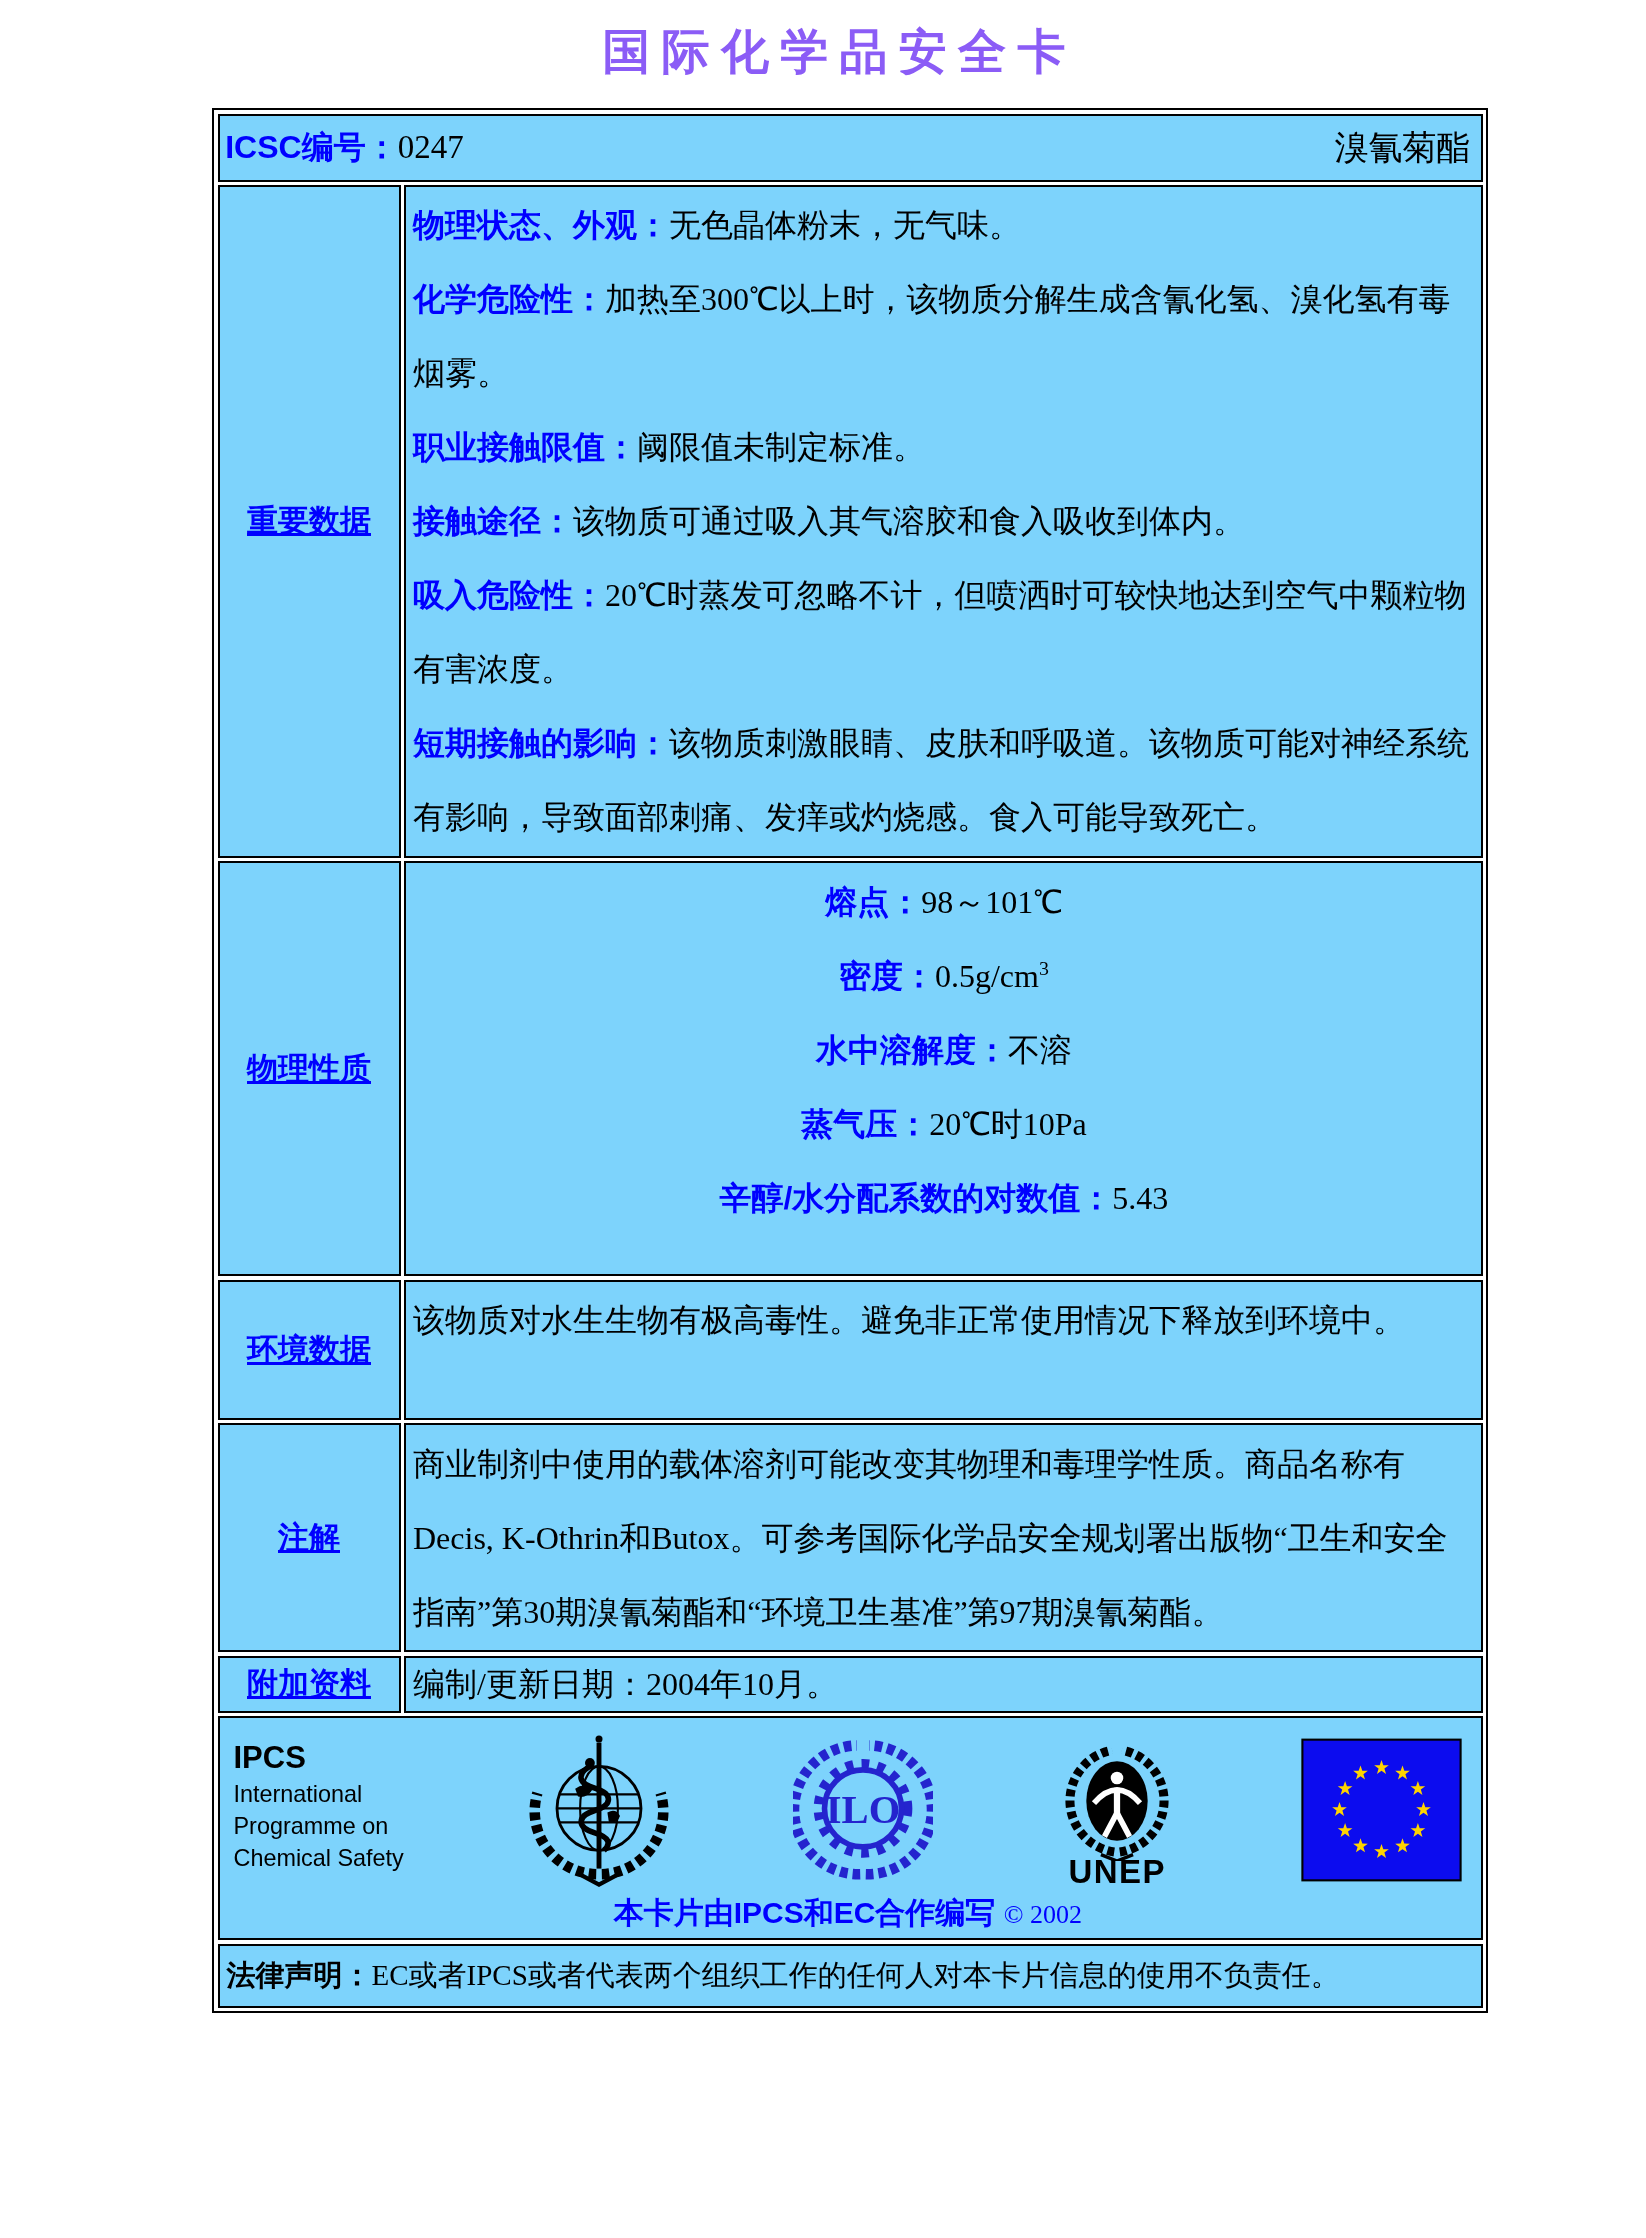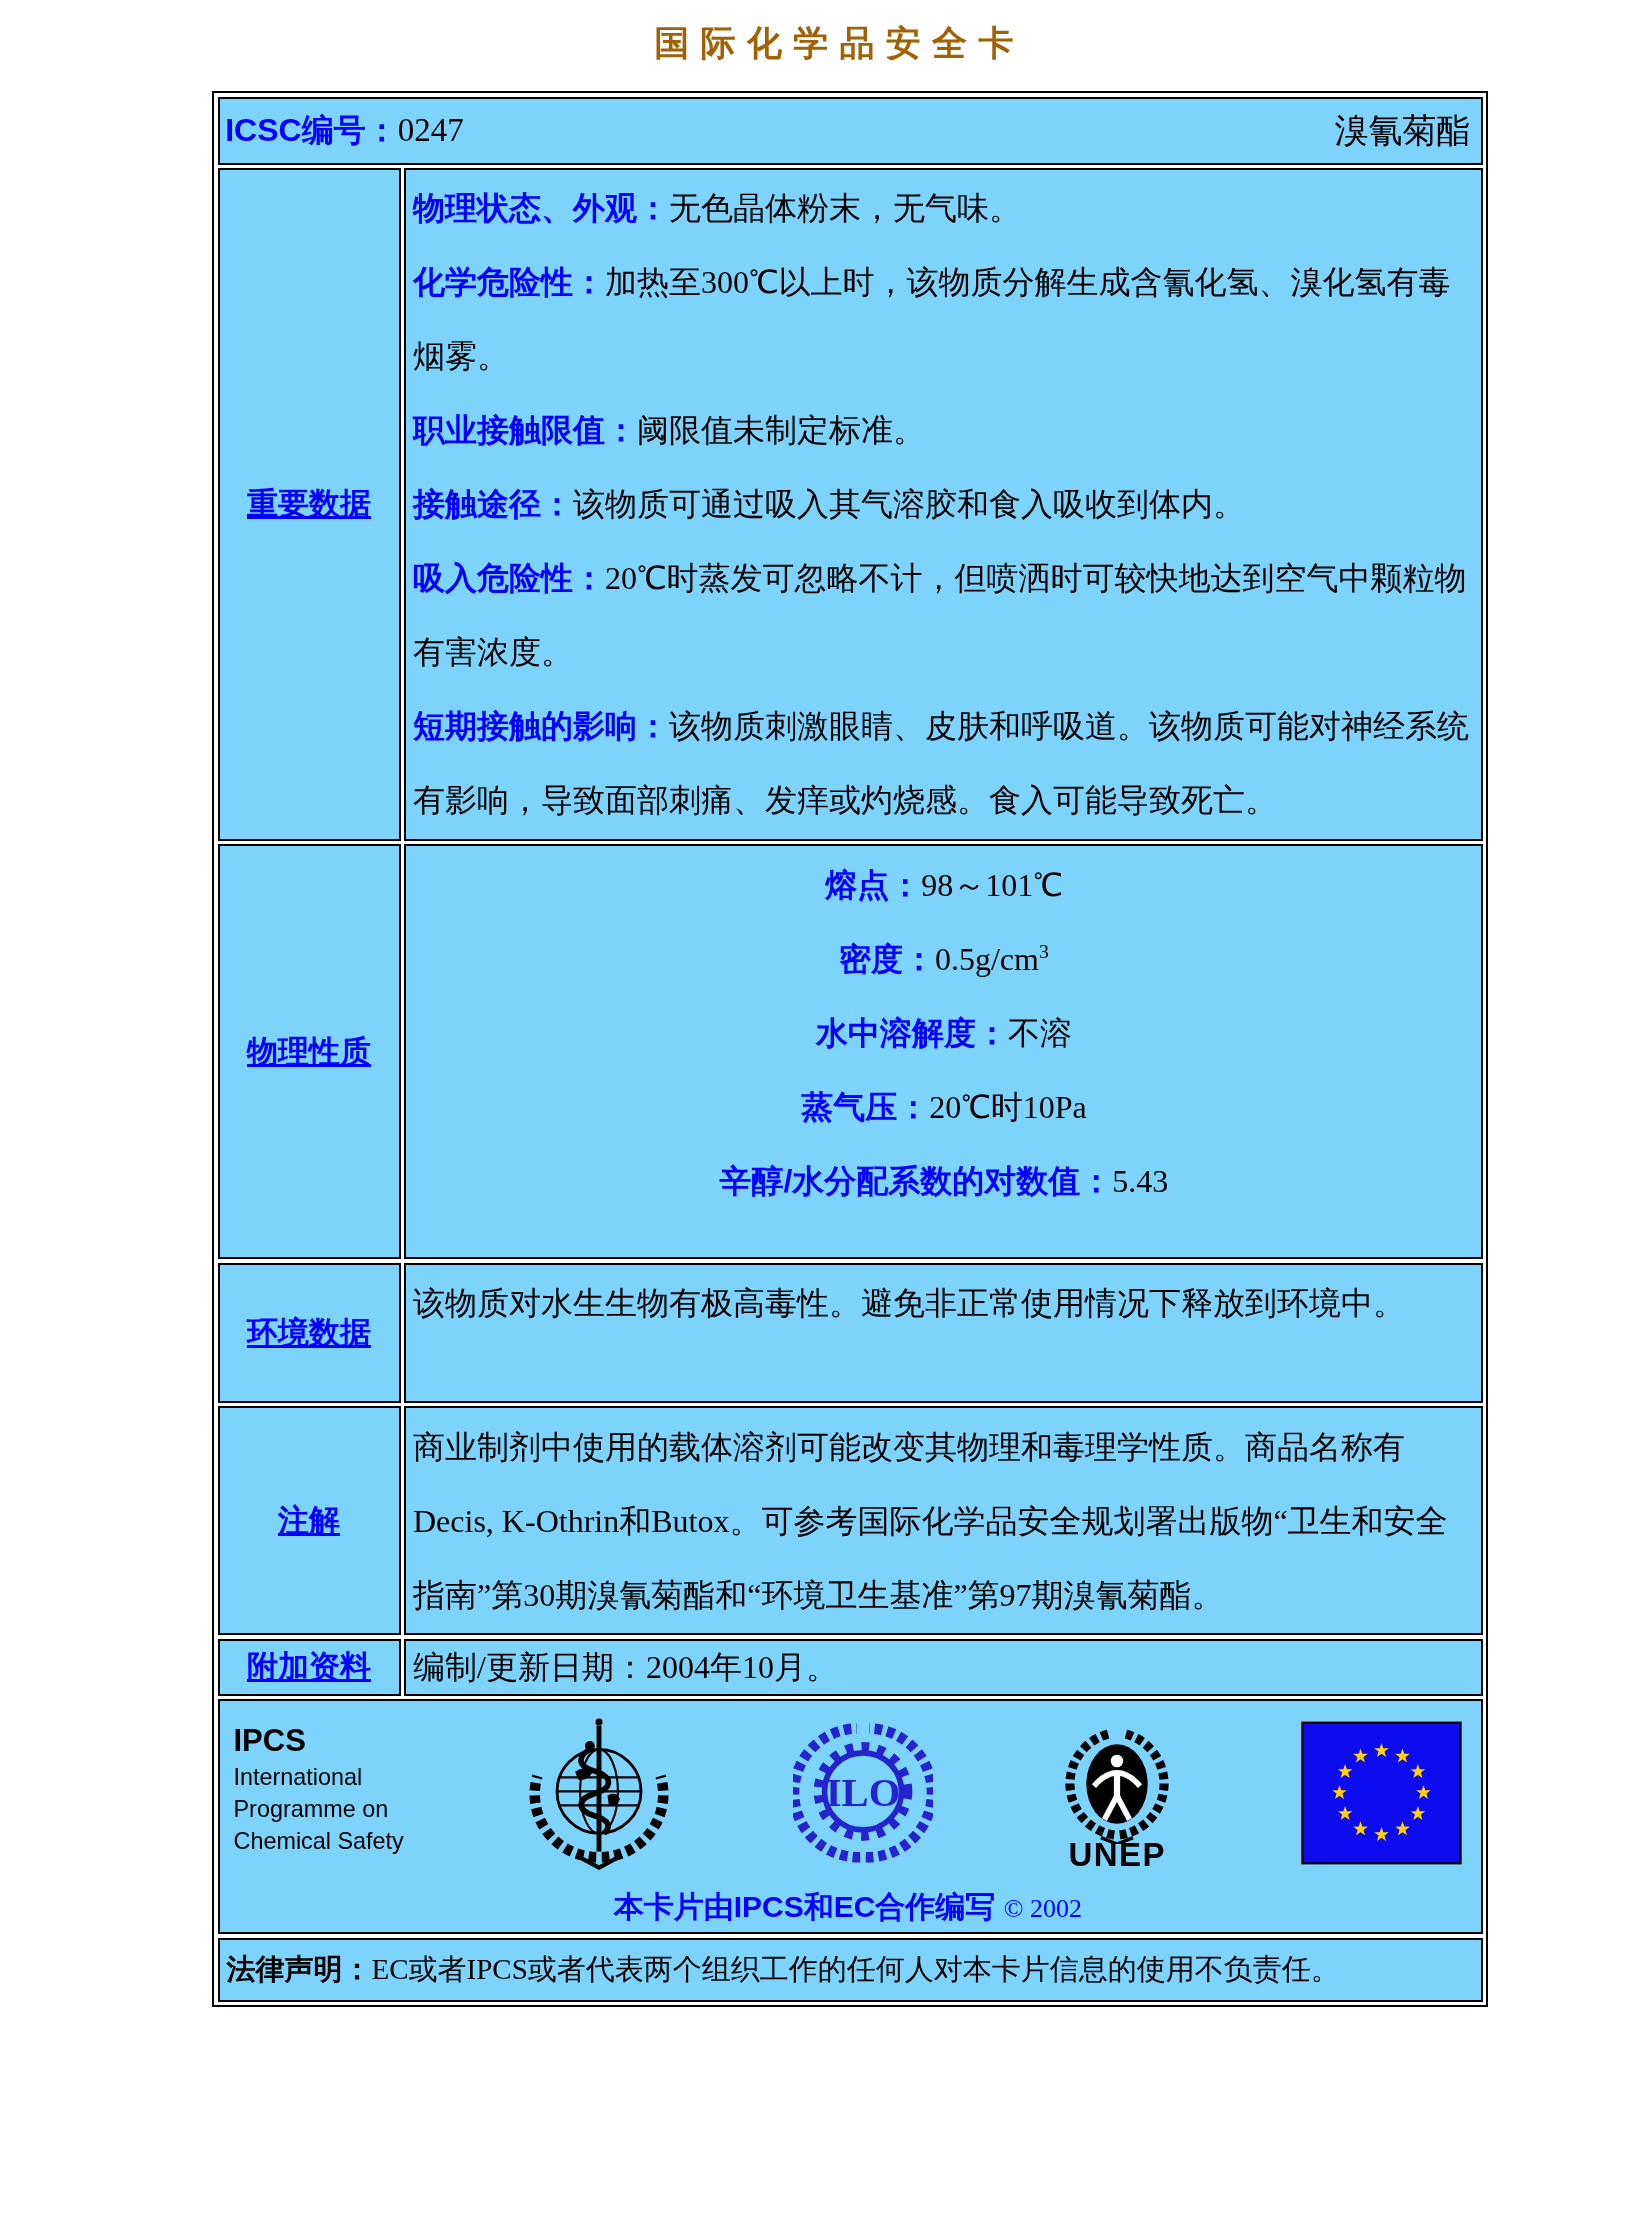--- a/index.html
+++ b/index.html
@@ -2,21 +2,21 @@
 <html style="font-size:11.3px"><head>
 <meta charset="utf-8">
 <style>
   html,body{margin:0;padding:0;}
   body{
     width:1647px;height:2239px;background:#ffffff;overflow:hidden;
     font-family:"Liberation Serif",serif;color:#000;
   }
   .page-title{
     margin:20px 0 0 0;text-align:center;
-    font-size:35px;font-weight:900;color:#a16207;
+    font-size:48px;font-weight:900;color:#8b5cf6;
     letter-spacing:11.3px;font-family:"Liberation Serif",serif;padding-left:32px;
   }
   .card{
     box-sizing:border-box;
     margin:24px 0 0 212px;width:1276px;
     border:2.8px solid #000;padding:3.5px;
     display:flex;flex-direction:column;gap:3.5px;
     background:#fff;
   }
   .row{display:flex;gap:3.5px;}
@@ -57,21 +57,21 @@
   }
   .ipcs-block{font-family:"Liberation Sans",sans-serif;align-self:flex-start;padding-top:8.5px;}
   .ipcs-acronym{font-size:31px;font-weight:bold;line-height:41px;}
   .ipcs-line{font-size:23.4px;line-height:32px;}
   .unep-block{display:flex;flex-direction:column;align-items:center;}
   .unep-text{
     font-family:Liberation Sans, sans-serif;font-weight:bold;
     font-size:33px;letter-spacing:1.4px;line-height:33px;margin-top:-5.7px;
   }
   .copyright-line{
-    text-align:center;margin-top:12px;
+    text-align:center;margin-top:1px;
     color:#0000ff;font-weight:bold;font-size:30px;
     font-family:"Liberation Sans",sans-serif;
   }
   .copyright-year{font-size:26px;font-weight:normal;font-family:"Liberation Serif",serif;}
   .legal-cell{
     height:64px;display:flex;align-items:center;padding:16px 7px;
   }
   .legal-label{
     font-weight:bold;font-size:29px;color:#000;
     font-family:"Liberation Sans",sans-serif;white-space:nowrap;

